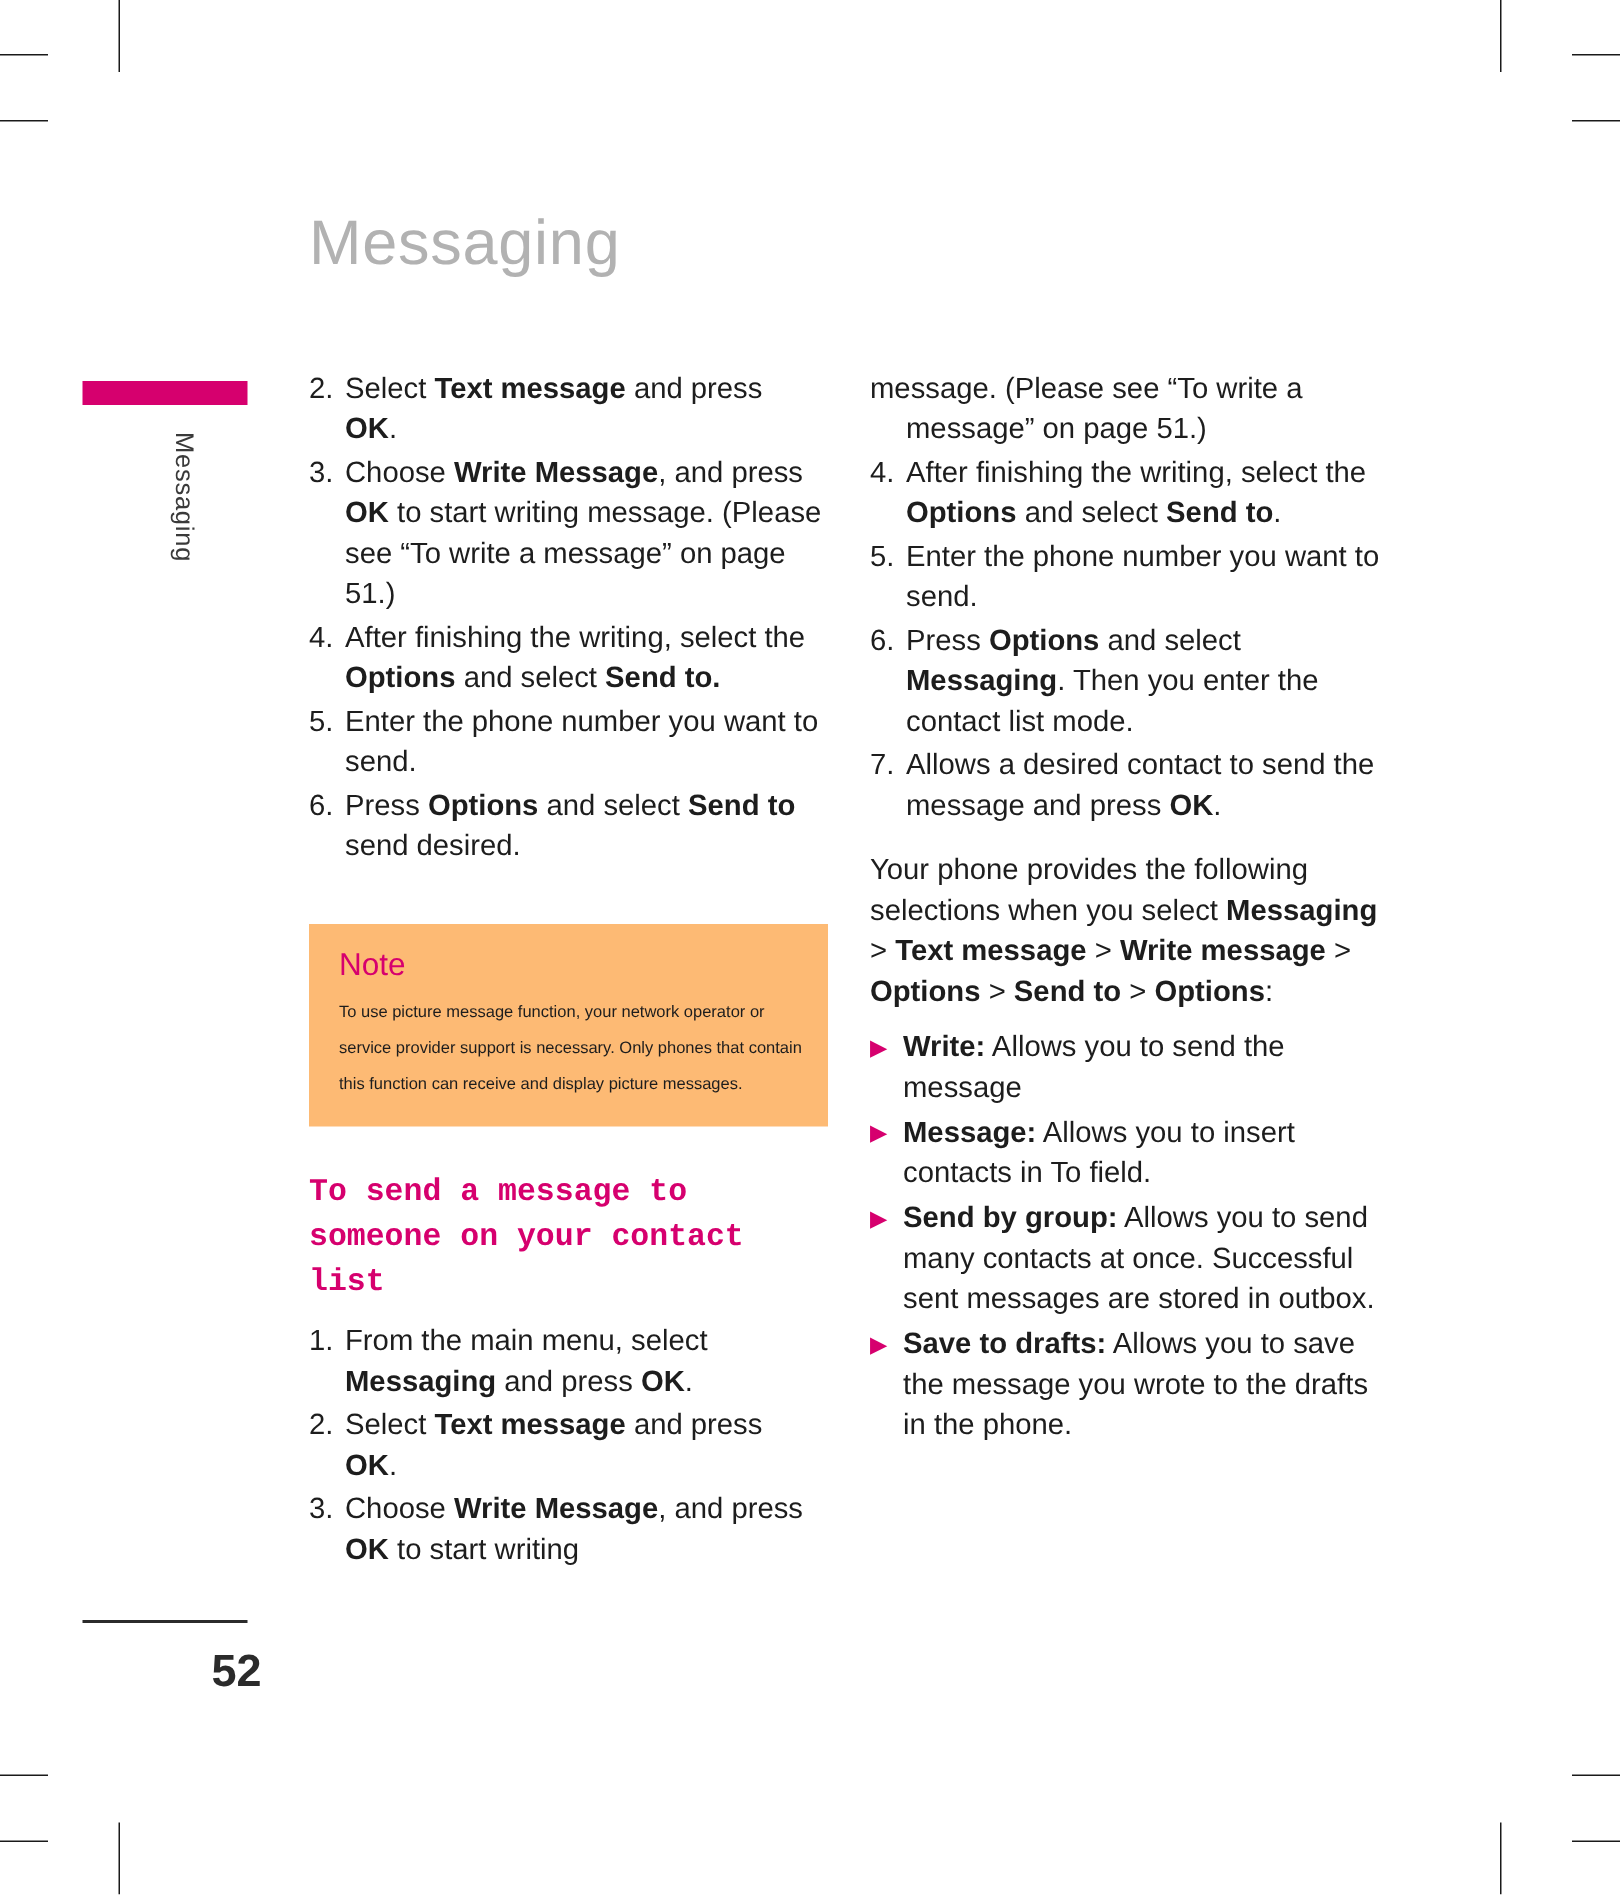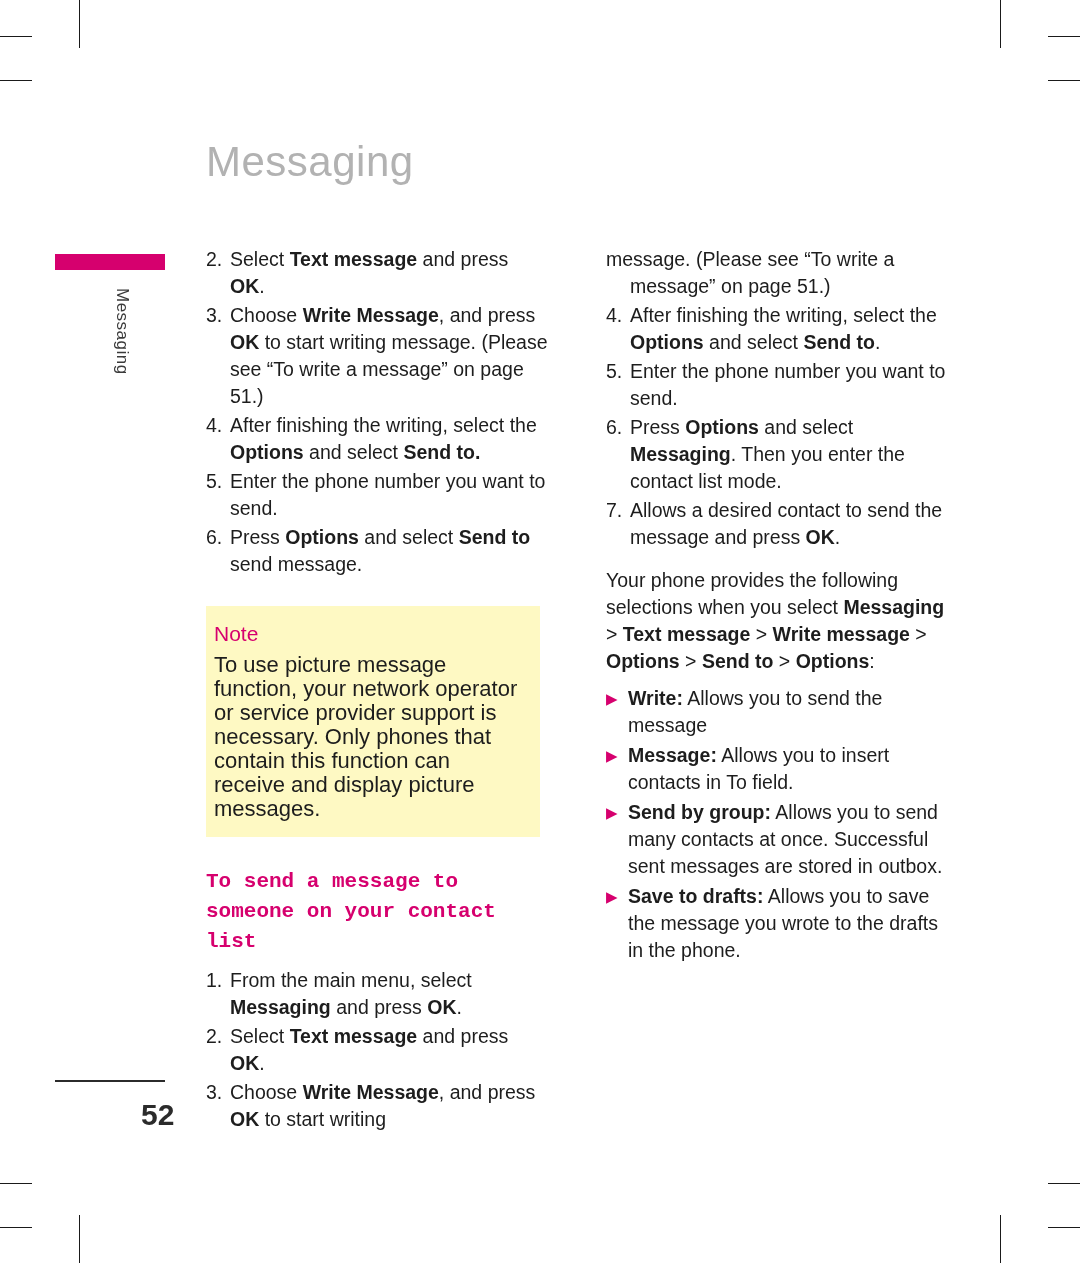--- a/index.html
+++ b/index.html
@@ -74,21 +74,21 @@
   
   .col {
     position: absolute;
     width: 342px;
     top: 246px;
     font-size: 19.5px;
     line-height: 27px;
     color: #1d1d1d;
   }
   .col-left { left: 206px; }
-  .col-right { left: 606px; }
+  .col-right { left: 580px; }
 
   
   .step {
     display: flex;
     margin-bottom: 2px;
   }
   .step .num {
     width: 24px;
     flex: 0 0 24px;
     text-align: left;
@@ -97,33 +97,33 @@
   .para { margin-bottom: 2px; }
   .hang {
     padding-left: 24px;
     text-indent: -24px;
   }
 
   b { font-weight: bold; }
 
   
   .note-box {
-    margin-top: 28px;
-    background: #fef9c3;
-    padding: 14px 16px 16px 8px;
+    margin-top: 38px;
+    background: #fdba74;
+    padding: 14px 16px 16px 20px;
     width: 310px;
     box-sizing: content-box;
   }
   .note-title {
     color: #d6006e;
     font-size: 21px;
     margin-bottom: 6px;
   }
   .note-text {
-    font-size: 22px;
+    font-size: 11px;
     line-height: 24px;
     color: #1d1d1d;
   }
 
   
   .subhead {
     color: #d6006e;
     font-weight: bold;
     font-size: 21px;
     line-height: 30px;
@@ -185,21 +185,21 @@
       <div class="step">
         <div class="num">4.</div>
         <div class="body"><span>After finishing the writing, select the </span><b>Options</b><span> and select </span><b>Send to.</b></div>
       </div>
       <div class="step">
         <div class="num">5.</div>
         <div class="body"><span>Enter the phone number you want to send.</span></div>
       </div>
       <div class="step">
         <div class="num">6.</div>
-        <div class="body"><span>Press </span><b>Options</b><span> and select </span><b>Send to</b><span> send message.</span></div>
+        <div class="body"><span>Press </span><b>Options</b><span> and select </span><b>Send to</b><span> send desired.</span></div>
       </div>
     </div>
 
   <div class="note-box">
     <div class="note-title">Note</div>
     <div class="note-text">To use picture message function, your network operator or service provider support is necessary. Only phones that contain this function can receive and display picture messages.</div>
   </div>
 
   <div class="subhead">To send a message to someone on your contact list</div>
 

